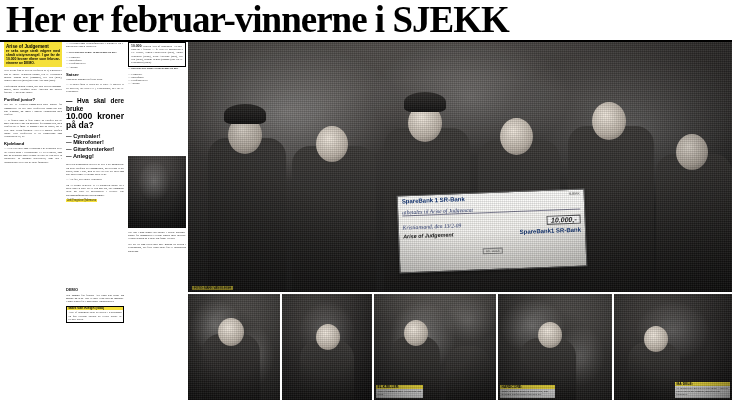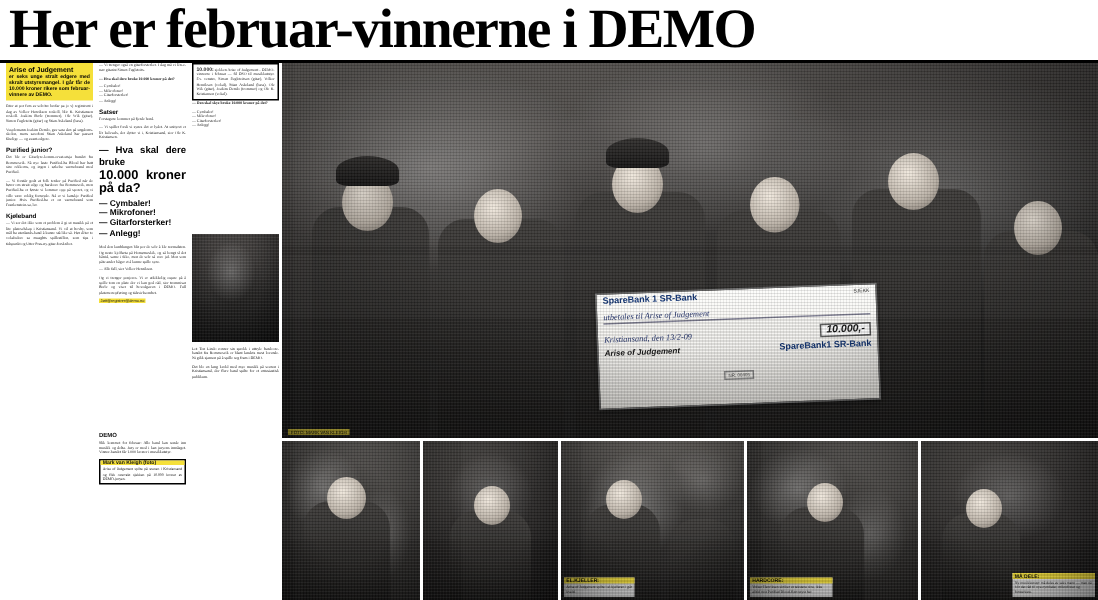--- a/index.html
+++ b/index.html
@@ -237,21 +237,21 @@
       linear-gradient(170deg,#575351,#232221 60%,#111 100%);
     position:relative;overflow:hidden;
   }
 </style>
 </head>
 <body>
 
 <div class="page">
 
   <div class="headline">
-    <h1>Her er februar-vinnerne i DEMO</h1>
+    <h1>Her er februar-vinnerne i SJEKK</h1>
   </div>
 
   <div class="body-area">
 
     <div class="col" id="col1">
       <div class="kicker">
         <span class="band">Arise of Judgement</span>
         <span>er seks unge stralt edgere med skralt utstyrsmangel. I går får de 10.000 kroner rikere som februar-vinnere av DEMO.</span>
       </div>
       <p>Etter at por fem av selv/tre brefar pa jo v) regirstrent i dag av Volker Henriksen roskoll, blir K. Kristiansen roskoll. Joakim Berle (trommer), Ole Wik (gitar), Simen Fugleteits (gitar) og Stian Askeland (bass).</p>

